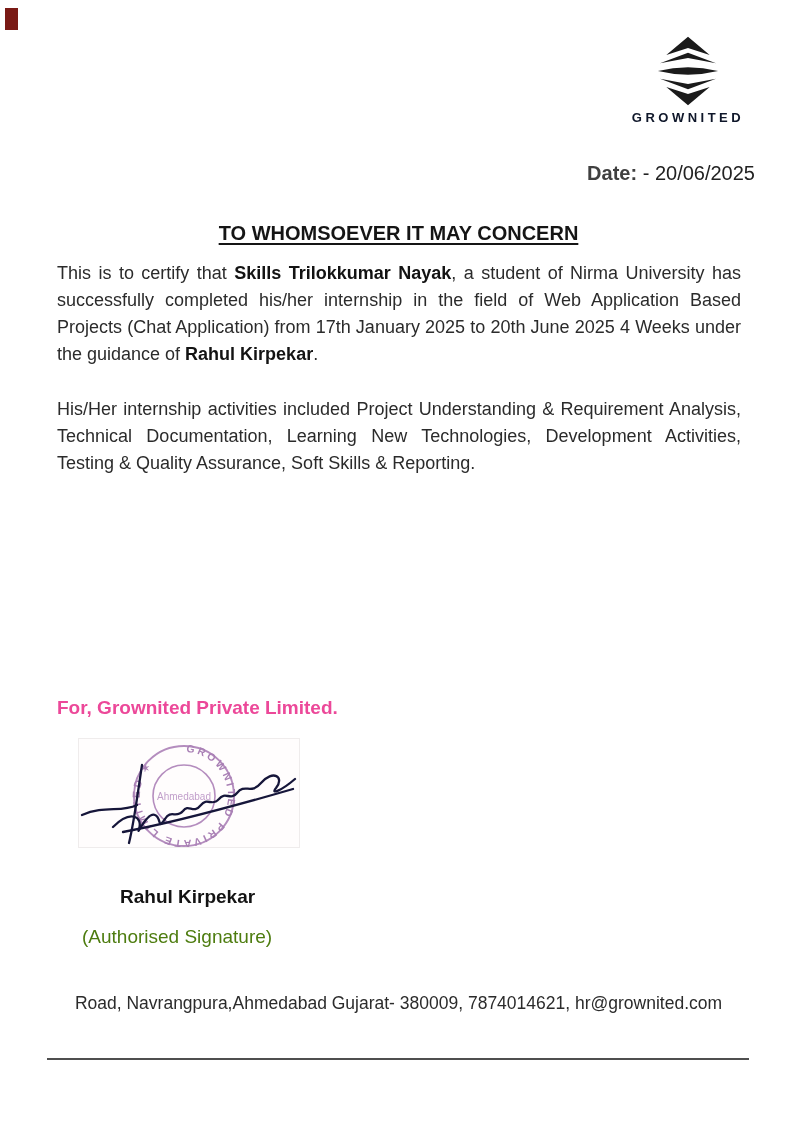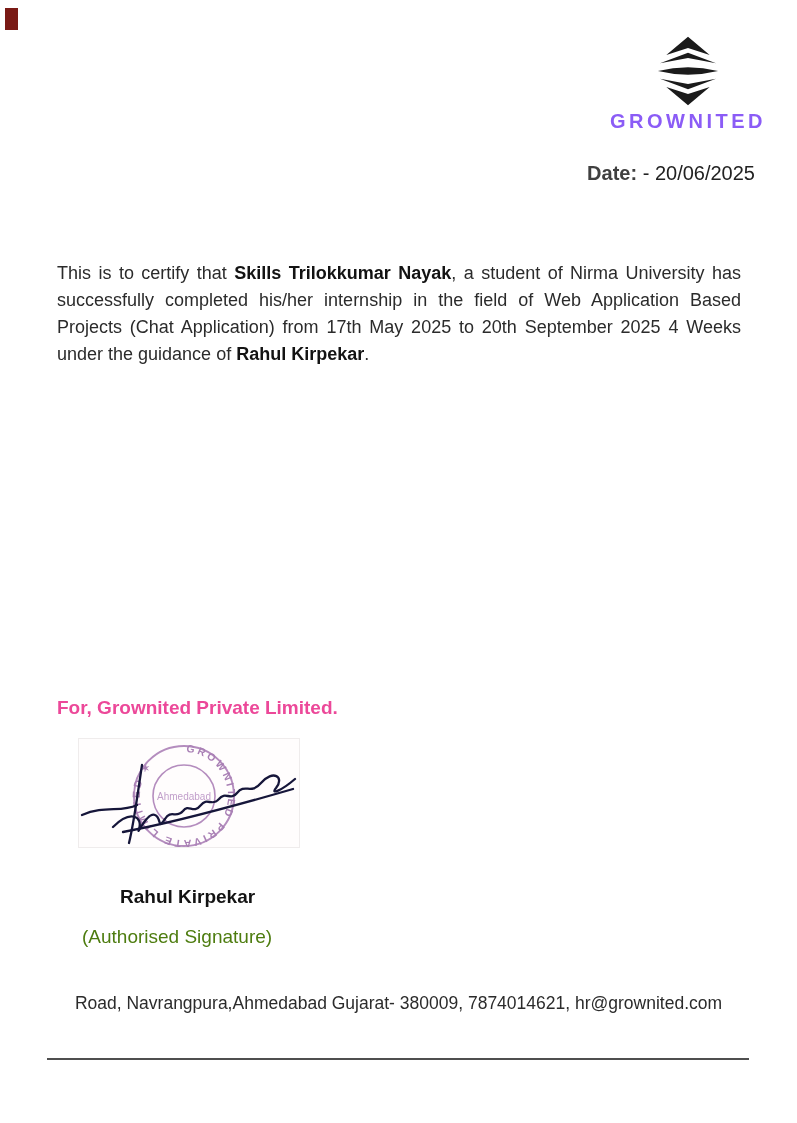--- a/index.html
+++ b/index.html
@@ -17,23 +17,23 @@
     width:13px; height:22px;
     background:#7a1a15;
   }
   .logo-block {
     position:absolute; top:36px; left:608px;
     width:160px; text-align:center;
   }
   .logo-diamond { display:block; margin:0 auto; }
   .logo-wordmark {
     margin-top:4px;
-    font-size:20px; font-weight:700;
+    font-size:13px; font-weight:700;
     letter-spacing:3.5px;
-    color:#8b5cf6;
+    color:#0f172a;
   }
   .date-line {
     position:absolute; top:162px; right:42px;
     font-size:20px; color:#222;
   }
   .date-line .lbl { font-weight:700; color:#404040; }
   .doc-title {
     position:absolute; top:222px; left:0; width:100%;
     text-align:center;
     font-size:20px; font-weight:700; color:#151515;
@@ -97,23 +97,25 @@
         <path d="M2,50 Q45,39.5 88,50 Q45,60.5 2,50 Z"></path>
         <path d="M5,61 L45,76 L85,61 L45,68.5 Z"></path>
         <path d="M45,99 L76,73 L45,83 L14,73 Z"></path>
       </g>
     </svg>
     <div class="logo-wordmark">GROWNITED</div>
   </div>
 
   <div class="date-line"><span class="lbl">Date:</span> <span>- 20/06/2025</span></div>
 
+  <div class="doc-title"><span>TO WHOMSOEVER IT MAY CONCERN</span></div>
 
   <div class="body-copy">
-    <p><span>This is to certify that </span><b>Skills Trilokkumar Nayak</b><span>, a student of Nirma University  has successfully completed his/her internship in the field of Web Application Based Projects (Chat Application) from 17th May 2025 to 20th September 2025 4 Weeks under the guidance of </span><b>Rahul Kirpekar</b><span>.</span></p>
+    <p><span>This is to certify that </span><b>Skills Trilokkumar Nayak</b><span>, a student of Nirma University  has successfully completed his/her internship in the field of Web Application Based Projects (Chat Application) from 17th January 2025 to 20th June 2025 4 Weeks under the guidance of </span><b>Rahul Kirpekar</b><span>.</span></p>
+    <p>His/Her internship activities included Project Understanding &amp; Requirement Analysis, Technical Documentation, Learning New Technologies, Development Activities, Testing &amp; Quality Assurance, Soft Skills &amp; Reporting.</p>
   </div>
 
   <div class="closing-line">For, Grownited Private Limited.</div>
 
   <div class="signature-box">
     <svg width="220" height="108" viewBox="0 0 220 108">
       <defs>
         <path id="ringPath" d="M105,13 a44,44 0 1,1 -0.01,0 Z"></path>
       </defs>
       <g opacity="0.85">

